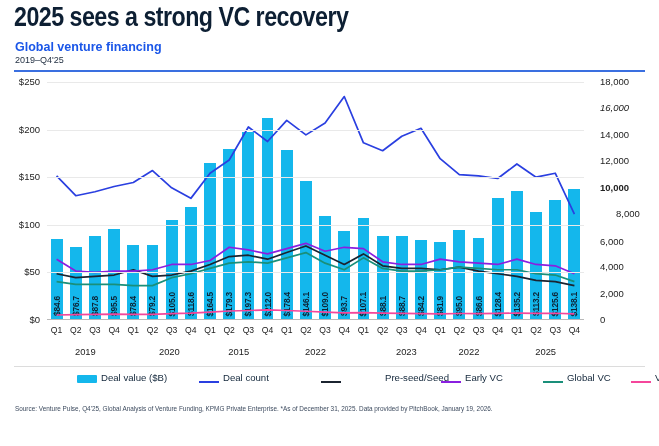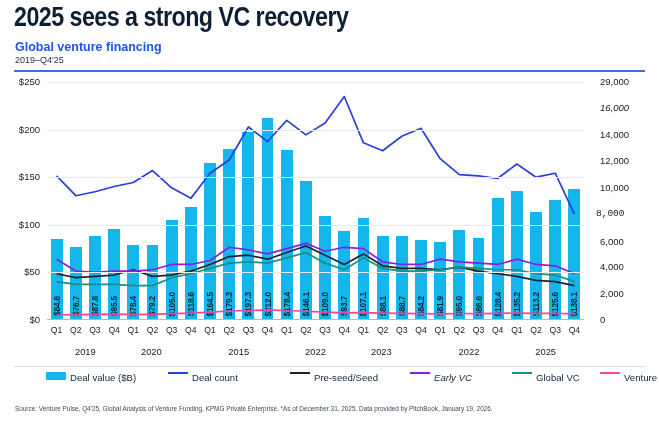--- a/index.html
+++ b/index.html
@@ -46,21 +46,21 @@
   svg.lines{position:absolute;left:0;top:0;width:537px;height:238px;overflow:visible;}
   
   #xaxis{position:absolute;left:47px;top:325px;width:537px;height:18px;}
   .qlab{position:absolute;font-size:8.6px;color:#222;text-align:center;top:0;}
   #yearaxis{position:absolute;left:47px;top:346px;width:537px;height:16px;}
   .ylab{position:absolute;font-size:9.4px;color:#222;text-align:center;top:0;}
   
   #legend{
     position:absolute;left:40px;top:372px;width:600px;height:18px;
   }
-  .leg-item{position:absolute;display:flex;align-items:flex-start;white-space:nowrap;}
+  .leg-item{position:absolute;display:flex;align-items:flex-end;white-space:nowrap;margin-left:31px;}
   .leg-swatch-bar{width:20px;height:8px;border-radius:1px;margin-right:4px;}
   .leg-swatch-line{width:20px;height:2.4px;margin-right:4px;}
   .leg-text{font-size:9.6px;color:#12263a;}
   #legend-rule{position:absolute;left:14px;top:366px;width:631px;height:1px;background:#dcdcdc;}
   #source{
     position:absolute;left:15px;top:405px;font-size:6.4px;color:#3c4a5e;white-space:nowrap;
   }
 </style>
 </head>
 <body>
@@ -177,26 +177,26 @@
     <div class="ytick-left" style="left: 0px; width: 40px; top: 218.8px;">$100</div>
     <div class="ytick-left" style="left: 0px; width: 40px; top: 171.2px;">$150</div>
     <div class="ytick-left" style="left: 0px; width: 40px; top: 123.6px;">$200</div>
     <div class="ytick-left" style="left: 0px; width: 40px; top: 76px;">$250</div>
   </div>
 <div id="yaxis-right">
     <div class="ytick-right" style="left: 600px; top: 314px;">0</div>
     <div class="ytick-right" style="left: 600px; top: 287.556px;">2,000</div>
     <div class="ytick-right" style="left: 600px; top: 261.111px;">4,000</div>
     <div class="ytick-right" style="left: 600px; top: 236px;">6,000</div>
-    <div class="ytick-right" style="left: 596px; top: 208.222px; font-family: Liberation Mono, monospace;">8,000</div>
-    <div class="ytick-right" style="left: 600px; top: 181.778px;">10,000</div>
+    <div class="ytick-right" style="left: 616px; top: 208.222px;">8,000</div>
+    <div class="ytick-right" style="left: 600px; top: 181.778px; font-weight: bold;">10,000</div>
     <div class="ytick-right" style="left: 600px; top: 155.333px;">12,000</div>
     <div class="ytick-right" style="left: 600px; top: 128.889px;">14,000</div>
     <div class="ytick-right" style="left: 600px; top: 102.444px; font-style: italic;">16,000</div>
-    <div class="ytick-right" style="left: 600px; top: 76px;">29,000</div>
+    <div class="ytick-right" style="left: 600px; top: 76px;">18,000</div>
   </div>
 
 <div id="xaxis">
     <div class="qlab" style="left: 0px; width: 19.1786px;">Q1</div>
     <div class="qlab" style="left: 19.1786px; width: 19.1786px;">Q2</div>
     <div class="qlab" style="left: 38.3571px; width: 19.1786px;">Q3</div>
     <div class="qlab" style="left: 57.5357px; width: 19.1786px;">Q4</div>
     <div class="qlab" style="left: 76.7143px; width: 19.1786px;">Q1</div>
     <div class="qlab" style="left: 95.8929px; width: 19.1786px;">Q2</div>
     <div class="qlab" style="left: 115.071px; width: 19.1786px;">Q3</div>
@@ -217,43 +217,43 @@
     <div class="qlab" style="left: 402.75px; width: 19.1786px;">Q2</div>
     <div class="qlab" style="left: 421.929px; width: 19.1786px;">Q3</div>
     <div class="qlab" style="left: 441.107px; width: 19.1786px;">Q4</div>
     <div class="qlab" style="left: 460.286px; width: 19.1786px;">Q1</div>
     <div class="qlab" style="left: 479.464px; width: 19.1786px;">Q2</div>
     <div class="qlab" style="left: 498.643px; width: 19.1786px;">Q3</div>
     <div class="qlab" style="left: 517.821px; width: 19.1786px;">Q4</div>
   </div>
 <div id="yearaxis">
     <div class="ylab" style="left: 0px; width: 76.7143px;">2019</div>
-    <div class="ylab" style="left: 66px; width: 76.7143px;">2020</div>
+    <div class="ylab" style="left: 84px; width: 76.7143px;">2020</div>
     <div class="ylab" style="left: 153.429px; width: 76.7143px;">2015</div>
     <div class="ylab" style="left: 230.143px; width: 76.7143px;">2022</div>
-    <div class="ylab" style="left: 296px; width: 76.7143px;">2023</div>
+    <div class="ylab" style="left: 321px; width: 76.7143px;">2023</div>
     <div class="ylab" style="left: 383.571px; width: 76.7143px;">2022</div>
     <div class="ylab" style="left: 460.286px; width: 76.7143px; text-align: center;">2025</div>
   </div>
 
 <div id="legend-rule"></div>
 <div id="legend">
     <div class="leg-item" style="left: 6px;">
       <span class="leg-swatch-bar" style="background: rgb(20, 183, 236);"></span>
       <span class="leg-text">Deal value ($B)</span>
     </div>
     <div class="leg-item" style="left: 128px;">
       <span class="leg-swatch-line" style="background: rgb(42, 63, 224);"></span>
       <span class="leg-text">Deal count</span>
     </div>
-    <div class="leg-item" style="left: 250px;">
+    <div class="leg-item" style="left: 250px; gap: 40px;">
       <span class="leg-swatch-line" style="background: rgb(27, 36, 48);"></span>
       <span class="leg-text">Pre-seed/Seed</span>
     </div>
-    <div class="leg-item" style="left: 370px; font-style: italic;">
+    <div class="leg-item" style="left: 370px;">
       <span class="leg-swatch-line" style="background: rgb(138, 31, 224);"></span>
       <span class="leg-text">Early VC</span>
     </div>
     <div class="leg-item" style="left: 472px;">
       <span class="leg-swatch-line" style="background: rgb(26, 143, 122);"></span>
       <span class="leg-text">Global VC</span>
     </div>
     <div class="leg-item" style="left: 560px;">
       <span class="leg-swatch-line" style="background: rgb(245, 70, 155);"></span>
       <span class="leg-text">Venture growth</span>

